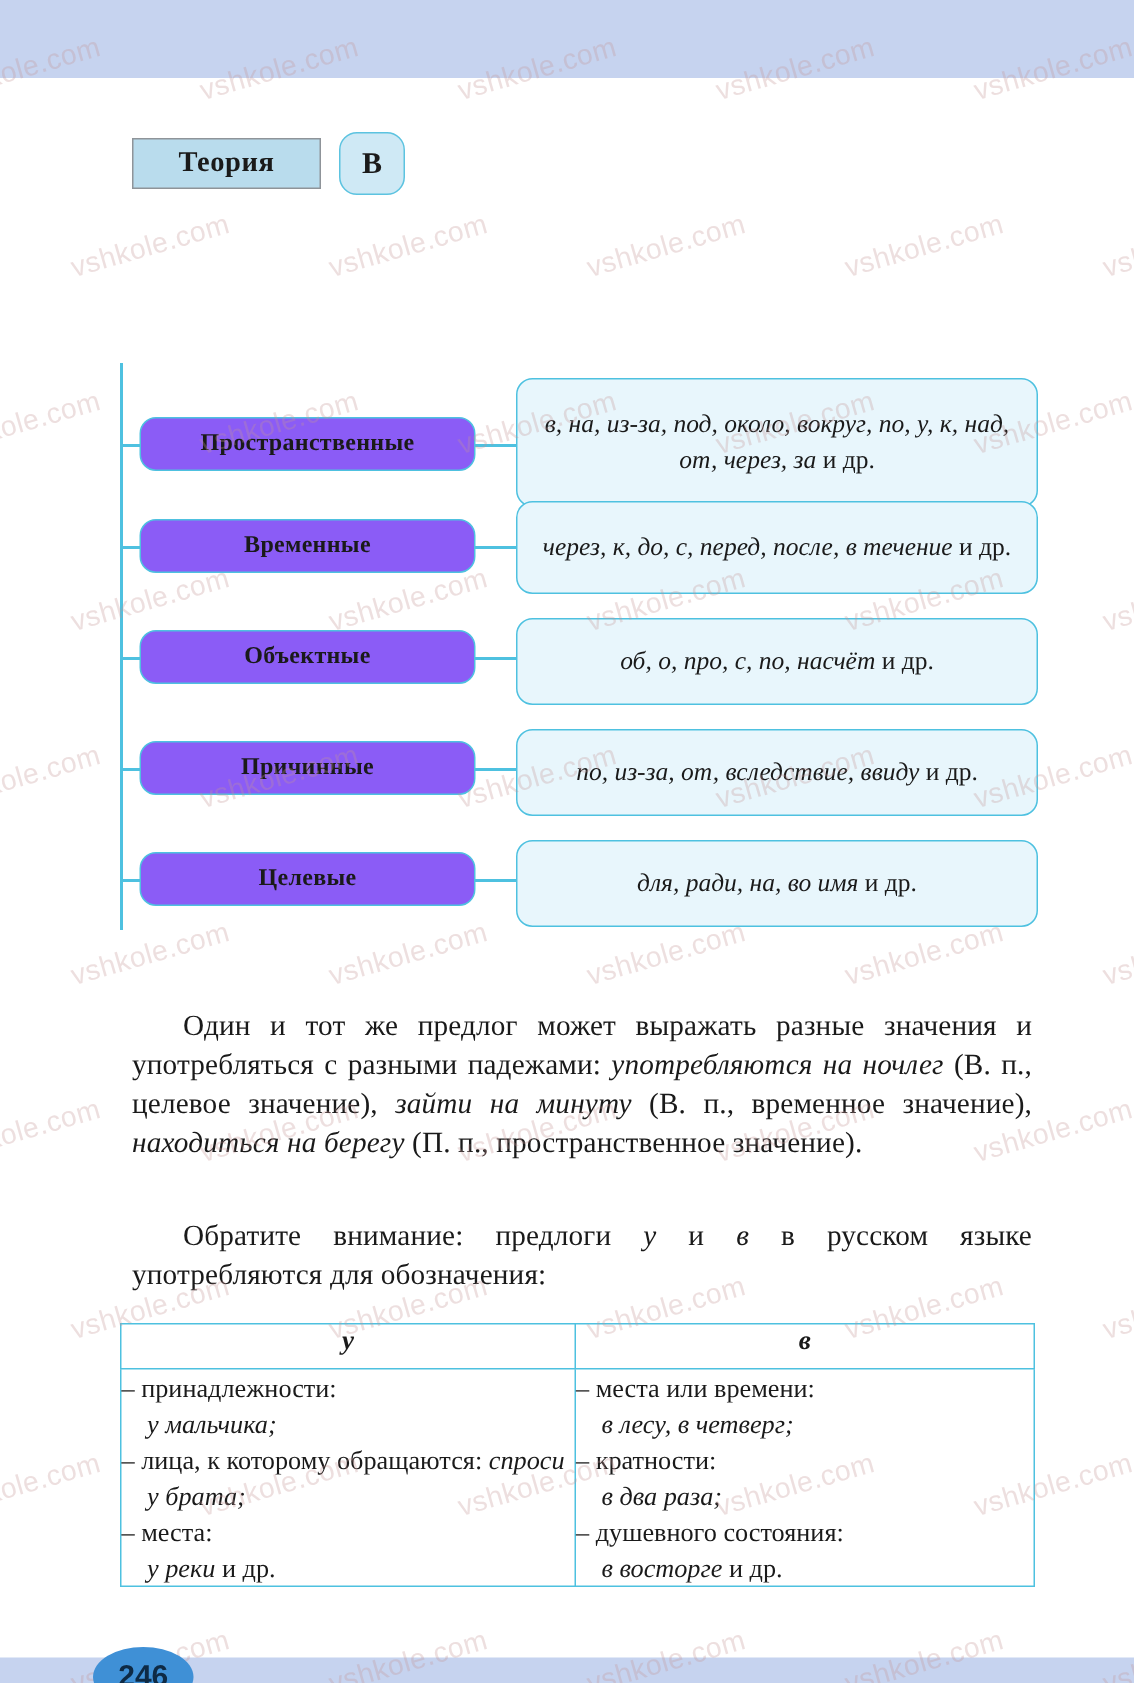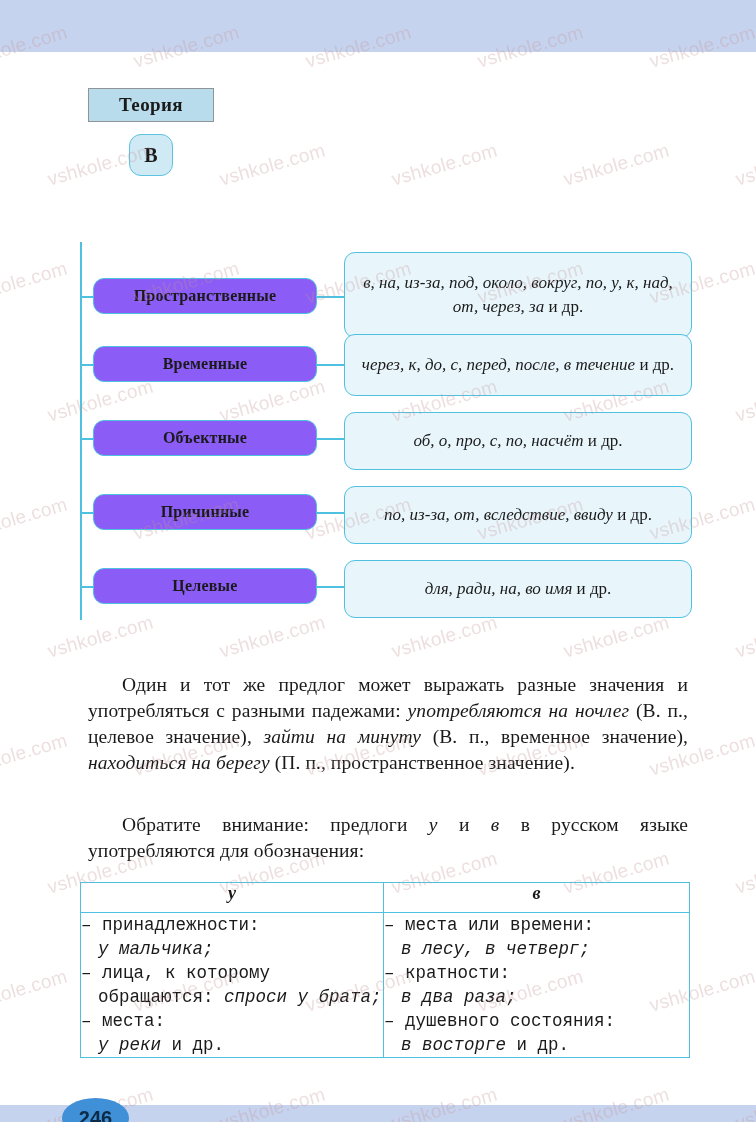--- a/index.html
+++ b/index.html
@@ -57,21 +57,20 @@
     z-index: 2;
   }
 
   
   .theory-row {
     position: absolute;
     left: 88px; top: 88px;
     display: flex;
     align-items: center;
     gap: 12px;
-    flex-direction: column;
   }
   .theory-tag {
     width: 124px;
     height: 32px;
     background: #b9dced;
     border: 1px solid #8f9499;
     display: flex;
     align-items: center;
     justify-content: center;
     font-weight: bold;
@@ -209,21 +208,20 @@
     height: 29px;
     text-align: center;
     font-style: italic;
     font-weight: bold;
     font-size: 18px;
   }
   .uv-cell {
     padding: 7px 10px 10px 10px;
     font-size: 17.5px;
     line-height: 24px;
-    font-family: Liberation Mono, monospace;
   }
   .uv-item { padding-left: 17px; text-indent: -17px; }
   .uv-item i { font-style: italic; }
   .uv-sub { padding-left: 17px; }
 
   
   .page-num {
     position: absolute;
     left: 62px; top: 1098px;
     width: 67px; height: 40px;

